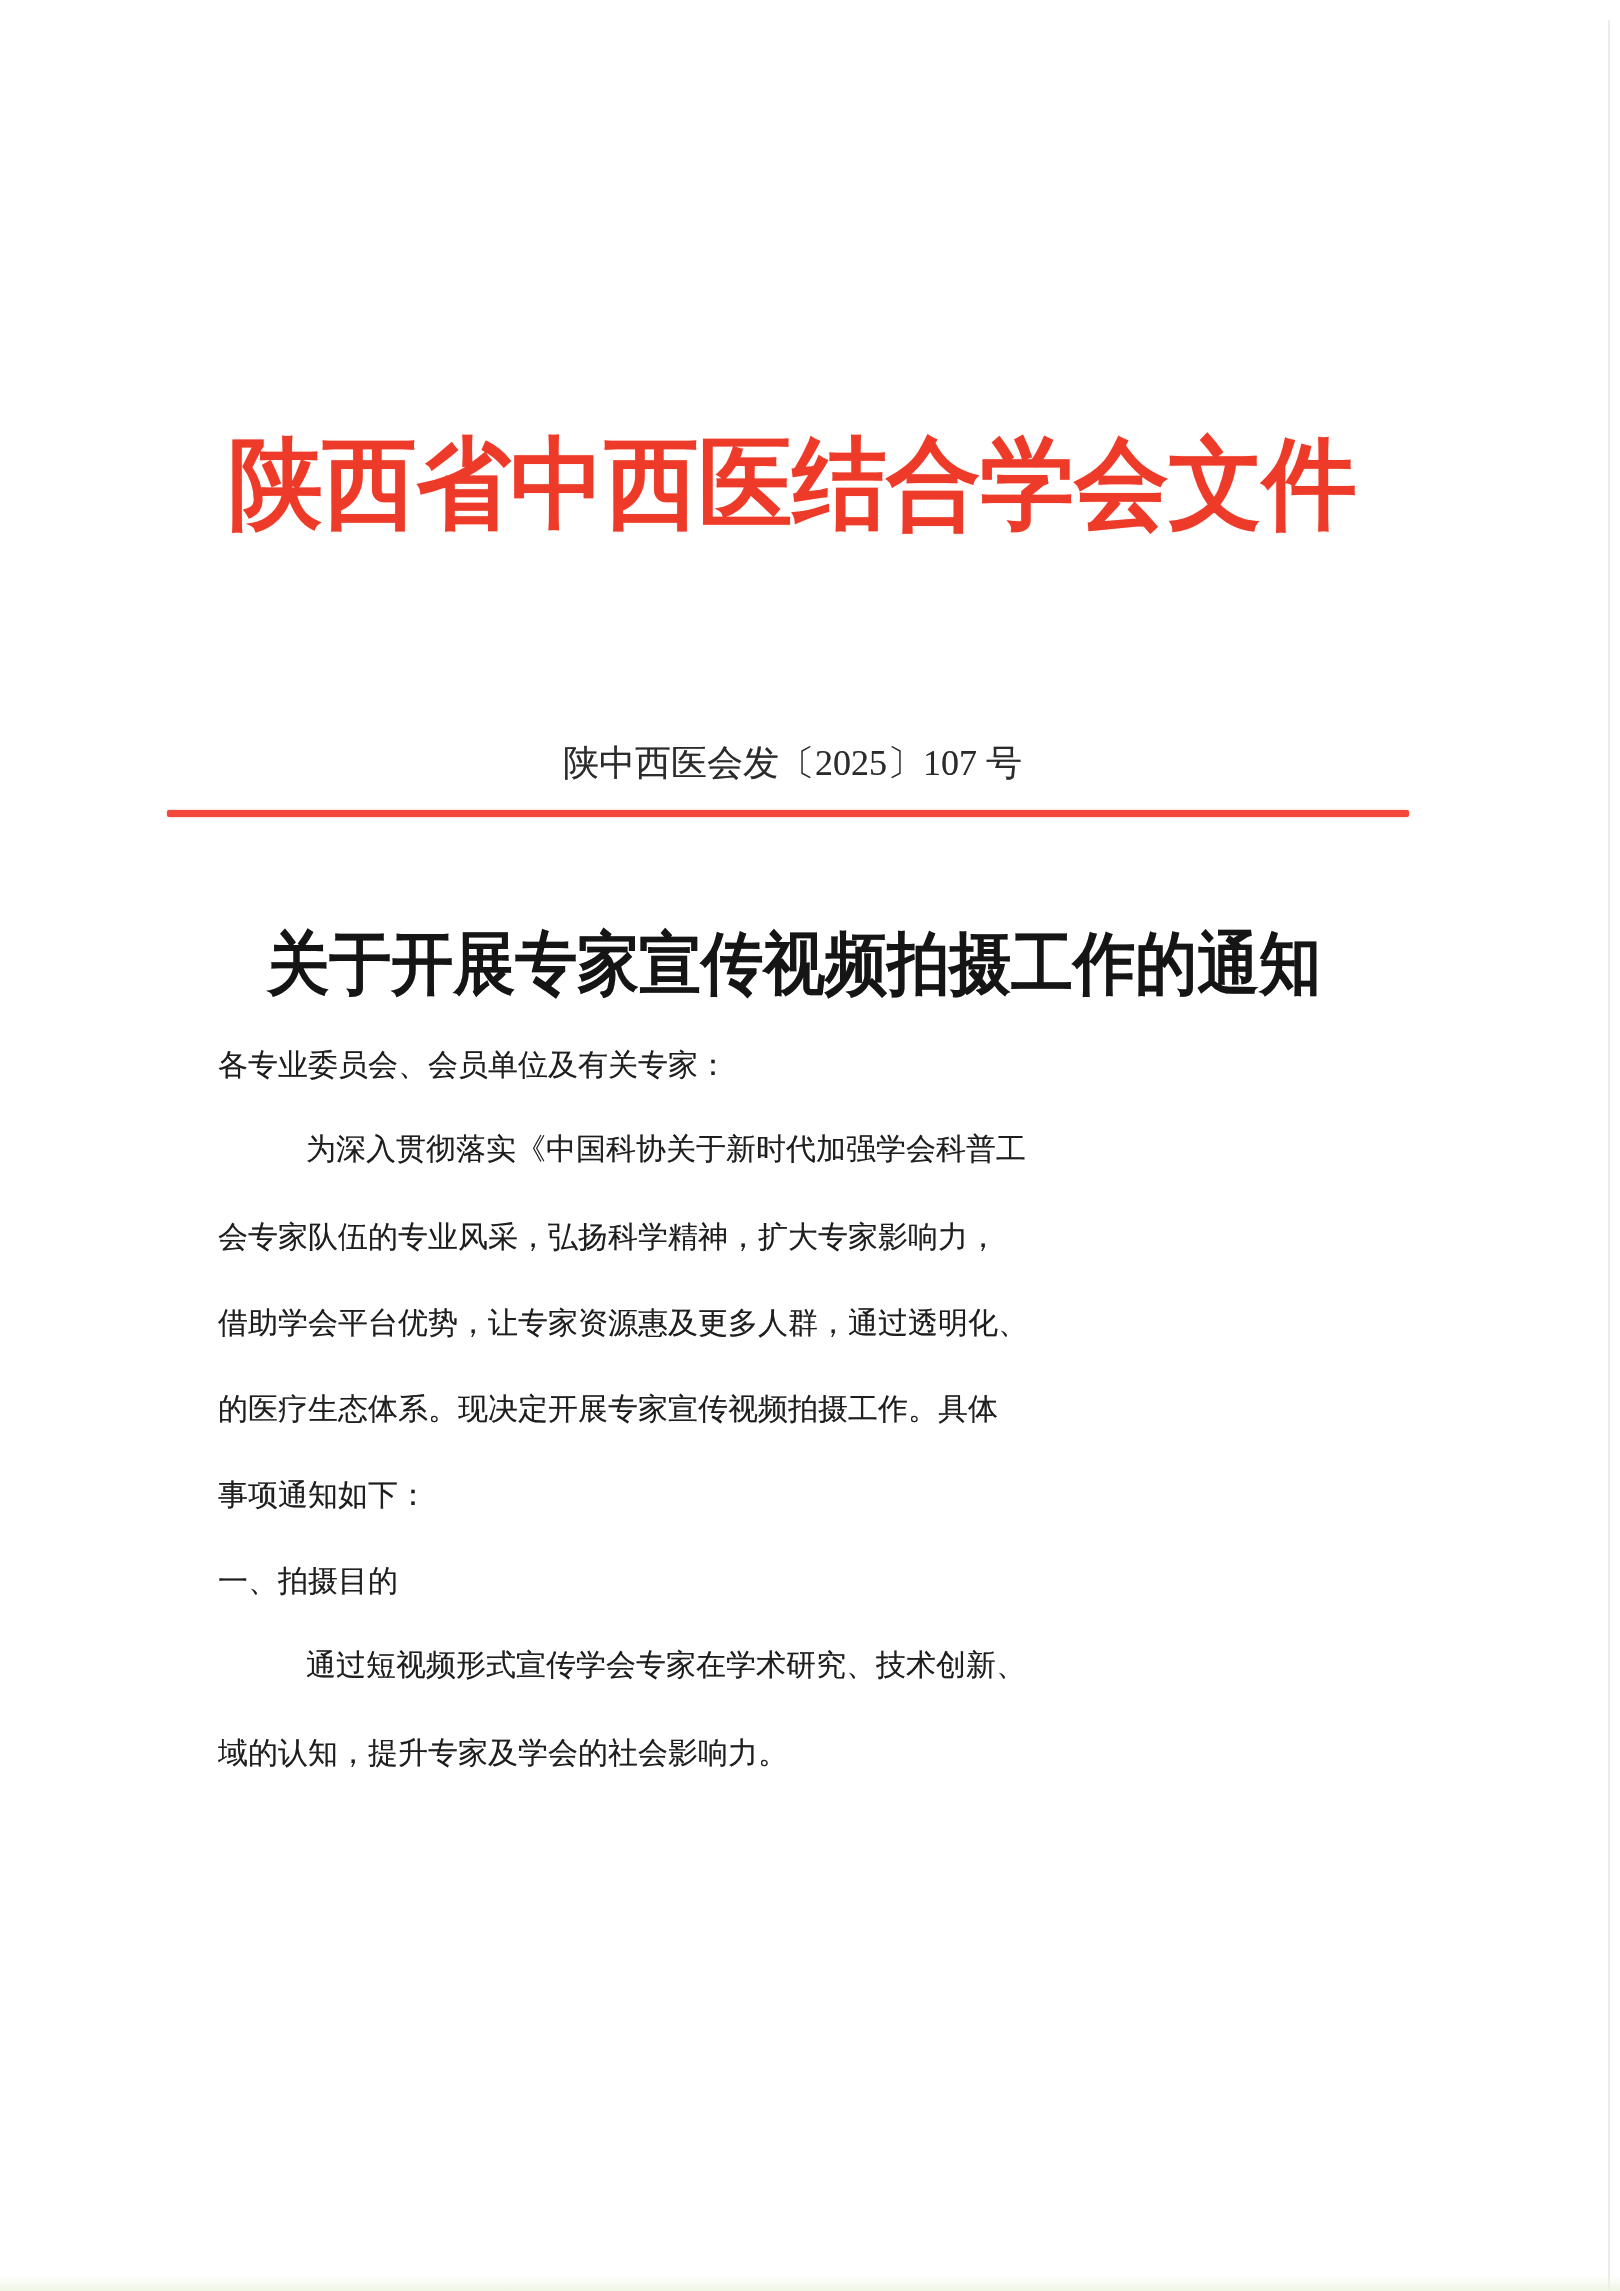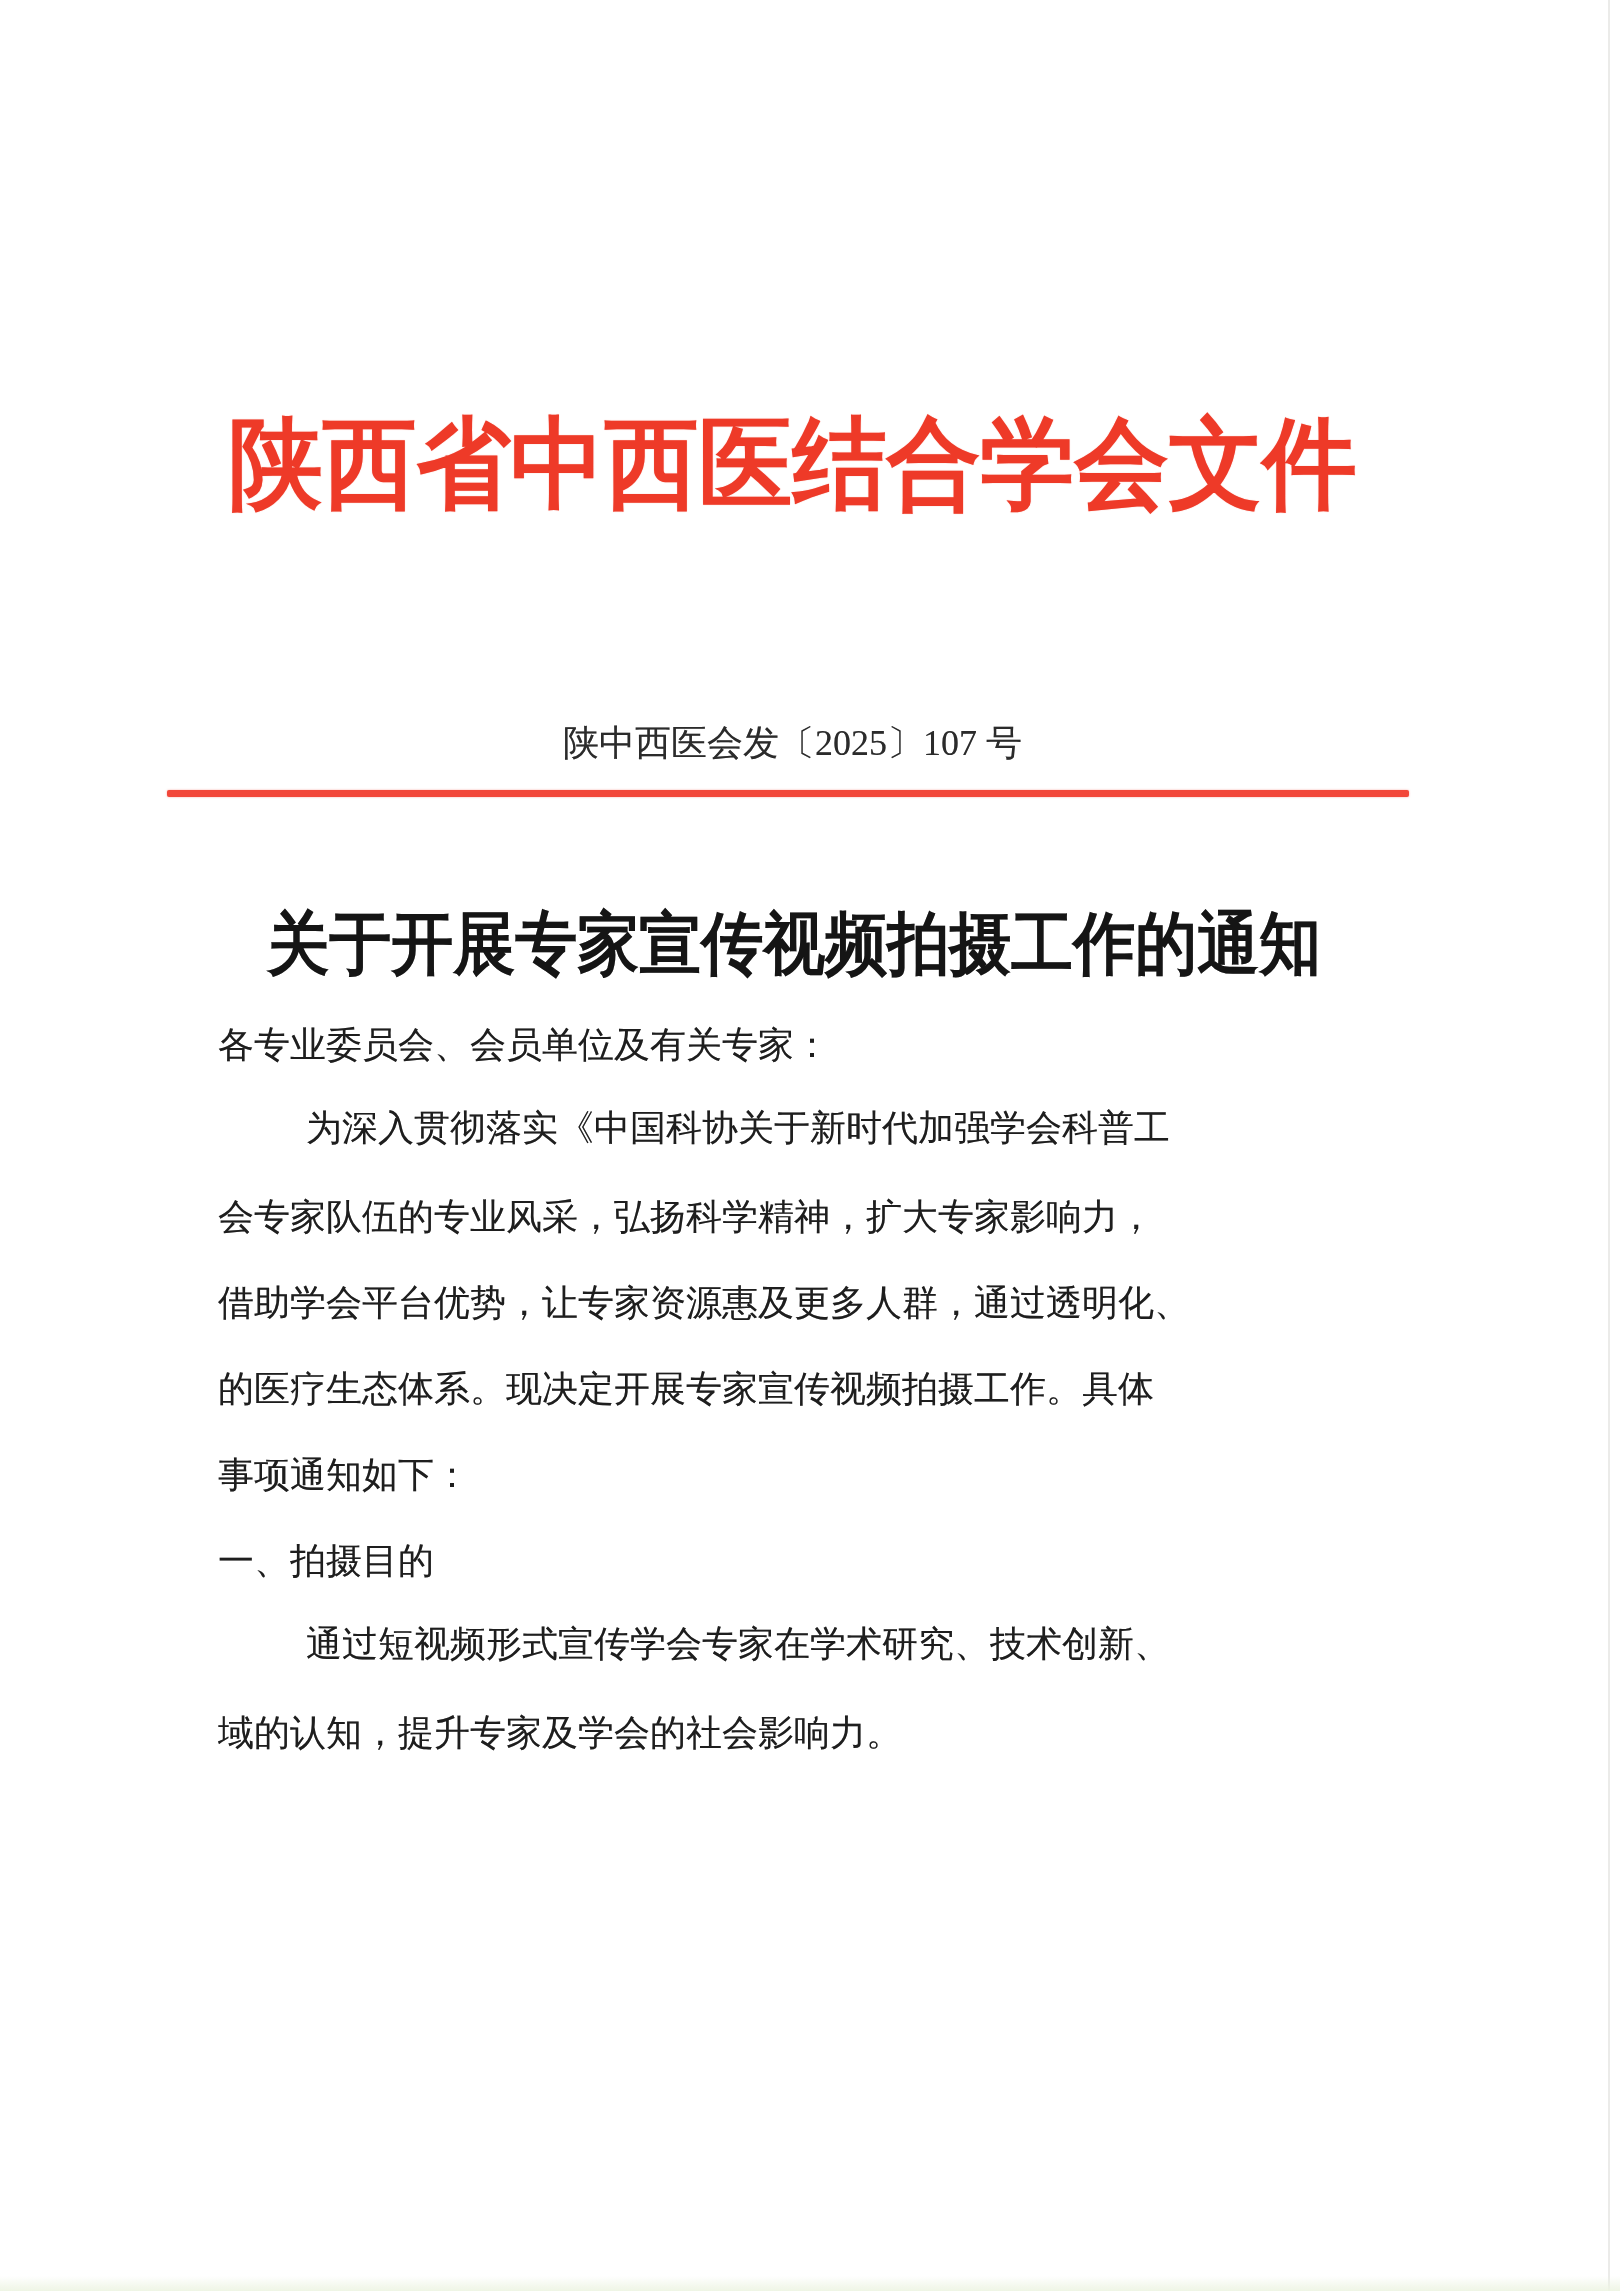--- a/index.html
+++ b/index.html
@@ -11,20 +11,21 @@
     height: 2292px;
     background: #ffffff;
     position: relative;
     overflow: hidden;
     font-family: "Liberation Serif", "DejaVu Serif", serif;
   }
   .page {
     position: absolute;
     inset: 0;
     background: #ffffff;
+    margin-top: 20px;
   }
 
   
   .org-title {
     position: absolute;
     top: 406px;
     left: -17.6px;
     width: 100%;
     text-align: center;
     font-size: 94px;
@@ -84,21 +85,21 @@
   
   .body-block {
     position: absolute;
     left: 218px;
     top: 1002px;
     width: 1184px;
   }
   .body-line {
     height: 86px;
     line-height: 86px;
-    font-size: 36px;
+    font-size: 30px;
     color: #1e1e1e;
     white-space: nowrap;
     text-shadow: 0 0 0.6px rgba(30, 30, 30, 0.45);
   }
   .body-line.indent {
     padding-left: 88px;
     font-family: Liberation Mono, monospace;
   }
 
   

